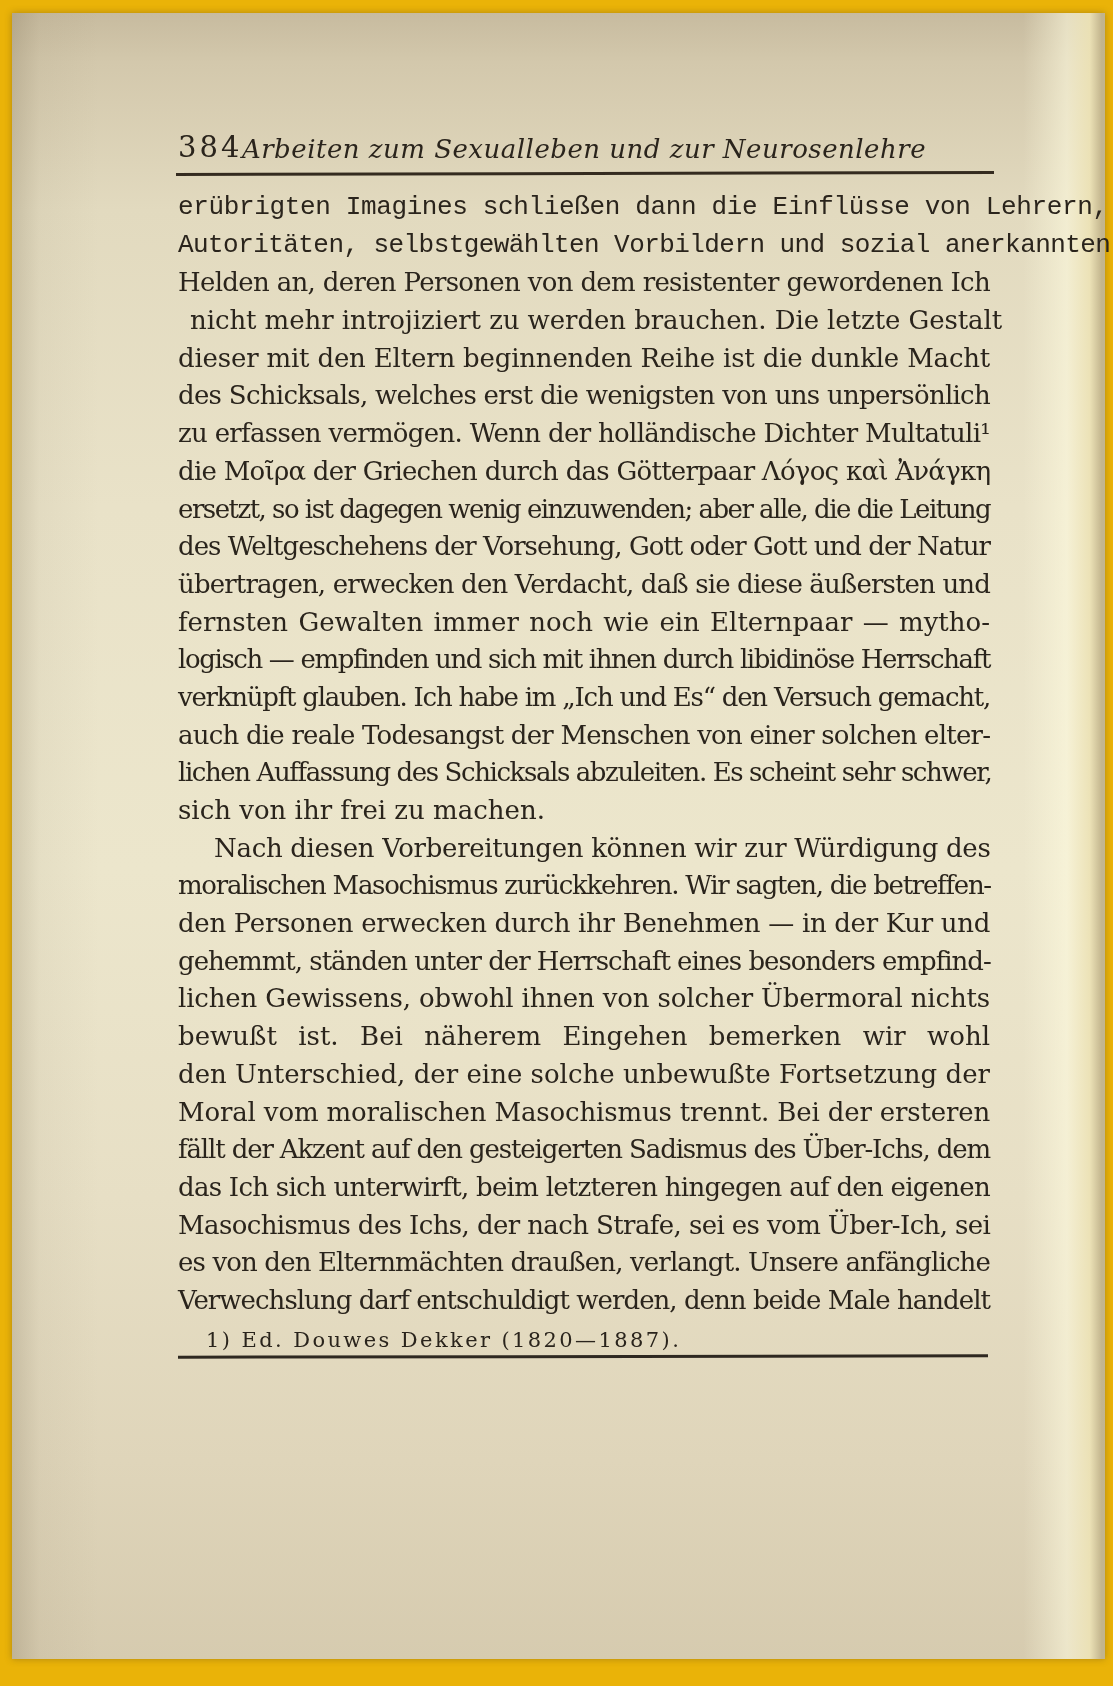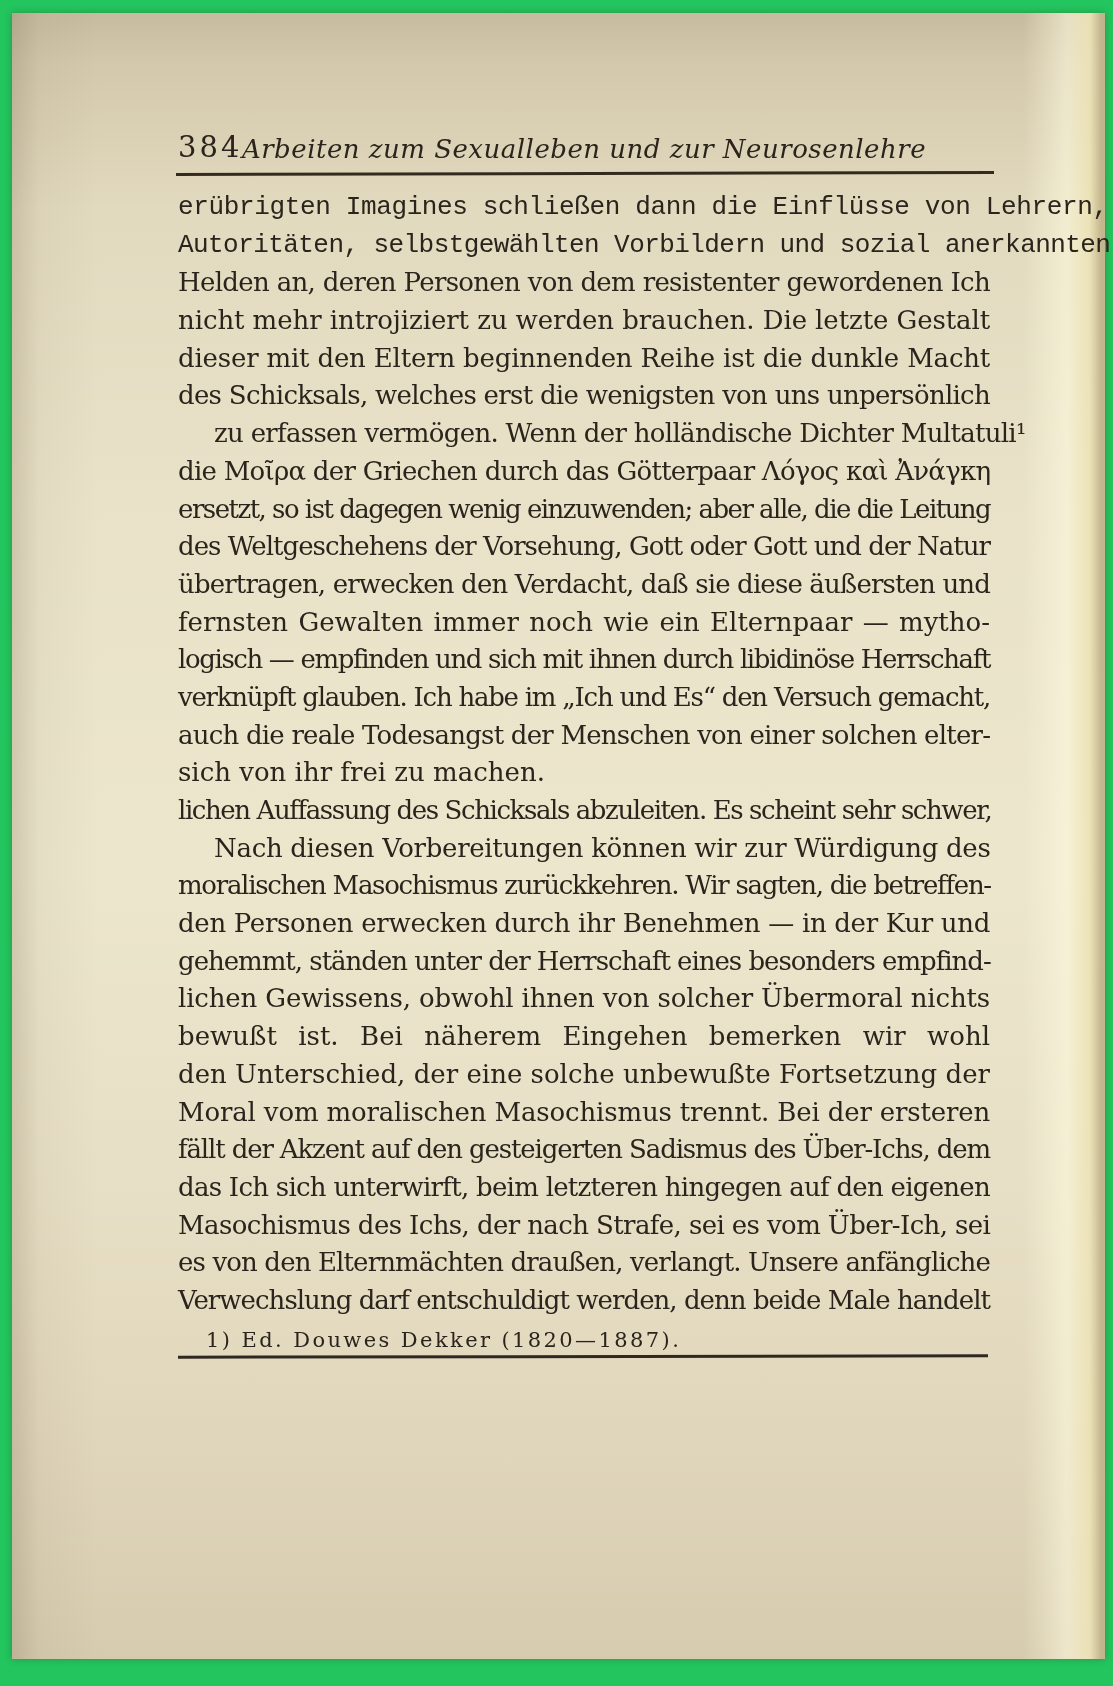--- a/index.html
+++ b/index.html
@@ -1,18 +1,18 @@
 <!DOCTYPE html>
 <html><head>
 <meta charset="utf-8">
 <style>
   html,body { margin:0; padding:0; background:#ffffff; }
   .scan {
     position:relative; width:1113px; height:1686px;
-    background:#22c55e; overflow:hidden;
+    background:#eab308; overflow:hidden;
     font-family:"DejaVu Serif", serif;
   }
   .paper {
     position:absolute; left:12px; top:13px; width:1093px; height:1646px;
     background:
       linear-gradient(90deg,
         rgba(98,82,55,0.20) 0%, rgba(98,82,55,0.05) 2.5%, rgba(0,0,0,0) 8%,
         rgba(0,0,0,0) 92.5%, rgba(255,252,224,0.55) 96.5%,
         rgba(236,226,182,0.95) 98.6%, rgba(193,179,139,0.95) 99.7%),
       linear-gradient(180deg,
@@ -59,34 +59,34 @@
   <div class="paper">
 
     <div class="page-number">384</div>
     <div class="running-title">Arbeiten zum Sexualleben und zur Neurosenlehre</div>
     <div class="header-rule"></div>
 
     <div class="body-text">
       <div class="bl" style="letter-spacing: -0.360656px; font-family: Liberation Mono, monospace;">erübrigten Imagines schließen dann die Einflüsse von Lehrern,</div>
       <div class="bl" style="letter-spacing: -0.564516px; font-family: Liberation Mono, monospace;">Autoritäten, selbstgewählten Vorbildern und sozial anerkannten</div>
       <div class="bl" style="letter-spacing: -0.683333px;">Helden an, deren Personen von dem resistenter gewordenen Ich</div>
-      <div class="bl" style="letter-spacing: -0.0806452px;">nicht mehr introjiziert zu werden brauchen. Die letzte Gestalt</div>
+      <div class="bl" style="letter-spacing: -0.0806452px; margin-left: 12px;">nicht mehr introjiziert zu werden brauchen. Die letzte Gestalt</div>
       <div class="bl" style="letter-spacing: -0.183333px;">dieser mit den Eltern beginnenden Reihe ist die dunkle Macht</div>
       <div class="bl" style="letter-spacing: -0.714286px;">des Schicksals, welches erst die wenigsten von uns unpersönlich</div>
-      <div class="bl" style="letter-spacing: -0.693548px; margin-left: 36px;">zu erfassen vermögen. Wenn der holländische Dichter Multatuli¹</div>
+      <div class="bl" style="letter-spacing: -0.693548px;">zu erfassen vermögen. Wenn der holländische Dichter Multatuli¹</div>
       <div class="bl" style="letter-spacing: -0.733333px;">die Μοῖρα der Griechen durch das Götterpaar Λόγος καὶ Ἀνάγκη</div>
       <div class="bl" style="letter-spacing: -1.50725px;">ersetzt, so ist dagegen wenig einzuwenden; aber alle, die die Leitung</div>
       <div class="bl" style="letter-spacing: -0.983871px;">des Weltgeschehens der Vorsehung, Gott oder Gott und der Natur</div>
       <div class="bl" style="letter-spacing: -0.854839px;">übertragen, erwecken den Verdacht, daß sie diese äußersten und</div>
       <div class="bl">fernsten Gewalten immer noch wie ein Elternpaar — mytho-</div>
       <div class="bl" style="letter-spacing: -1.38462px;">logisch — empfinden und sich mit ihnen durch libidinöse Herrschaft</div>
       <div class="bl" style="letter-spacing: -1.25px;">verknüpft glauben. Ich habe im „Ich und Es“ den Versuch gemacht,</div>
       <div class="bl" style="letter-spacing: -0.777778px;">auch die reale Todesangst der Menschen von einer solchen elter-</div>
+      <div class="bl" style="letter-spacing: -1.39706px;">lichen Auffassung des Schicksals abzuleiten. Es scheint sehr schwer,</div>
       <div class="bl pend">sich von ihr frei zu machen.</div>
-      <div class="bl" style="letter-spacing: -1.39706px;">lichen Auffassung des Schicksals abzuleiten. Es scheint sehr schwer,</div>
       <div class="bl indent" style="letter-spacing: -0.309091px;">Nach diesen Vorbereitungen können wir zur Würdigung des</div>
       <div class="bl" style="letter-spacing: -1.28125px;">moralischen Masochismus zurückkehren. Wir sagten, die betreffen-</div>
       <div class="bl" style="letter-spacing: -0.315789px;">den Personen erwecken durch ihr Benehmen — in der Kur und</div>
       <div class="bl" style="letter-spacing: -1.01613px;">gehemmt, ständen unter der Herrschaft eines besonders empfind-</div>
       <div class="bl" style="letter-spacing: -0.152542px;">lichen Gewissens, obwohl ihnen von solcher Übermoral nichts</div>
       <div class="bl">bewußt ist. Bei näherem Eingehen bemerken wir wohl</div>
       <div class="bl">den Unterschied, der eine solche unbewußte Fortsetzung der</div>
       <div class="bl" style="letter-spacing: -0.155172px;">Moral vom moralischen Masochismus trennt. Bei der ersteren</div>
       <div class="bl" style="letter-spacing: -1.13846px;">fällt der Akzent auf den gesteigerten Sadismus des Über-Ichs, dem</div>
       <div class="bl" style="letter-spacing: -0.734375px;">das Ich sich unterwirft, beim letzteren hingegen auf den eigenen</div>

